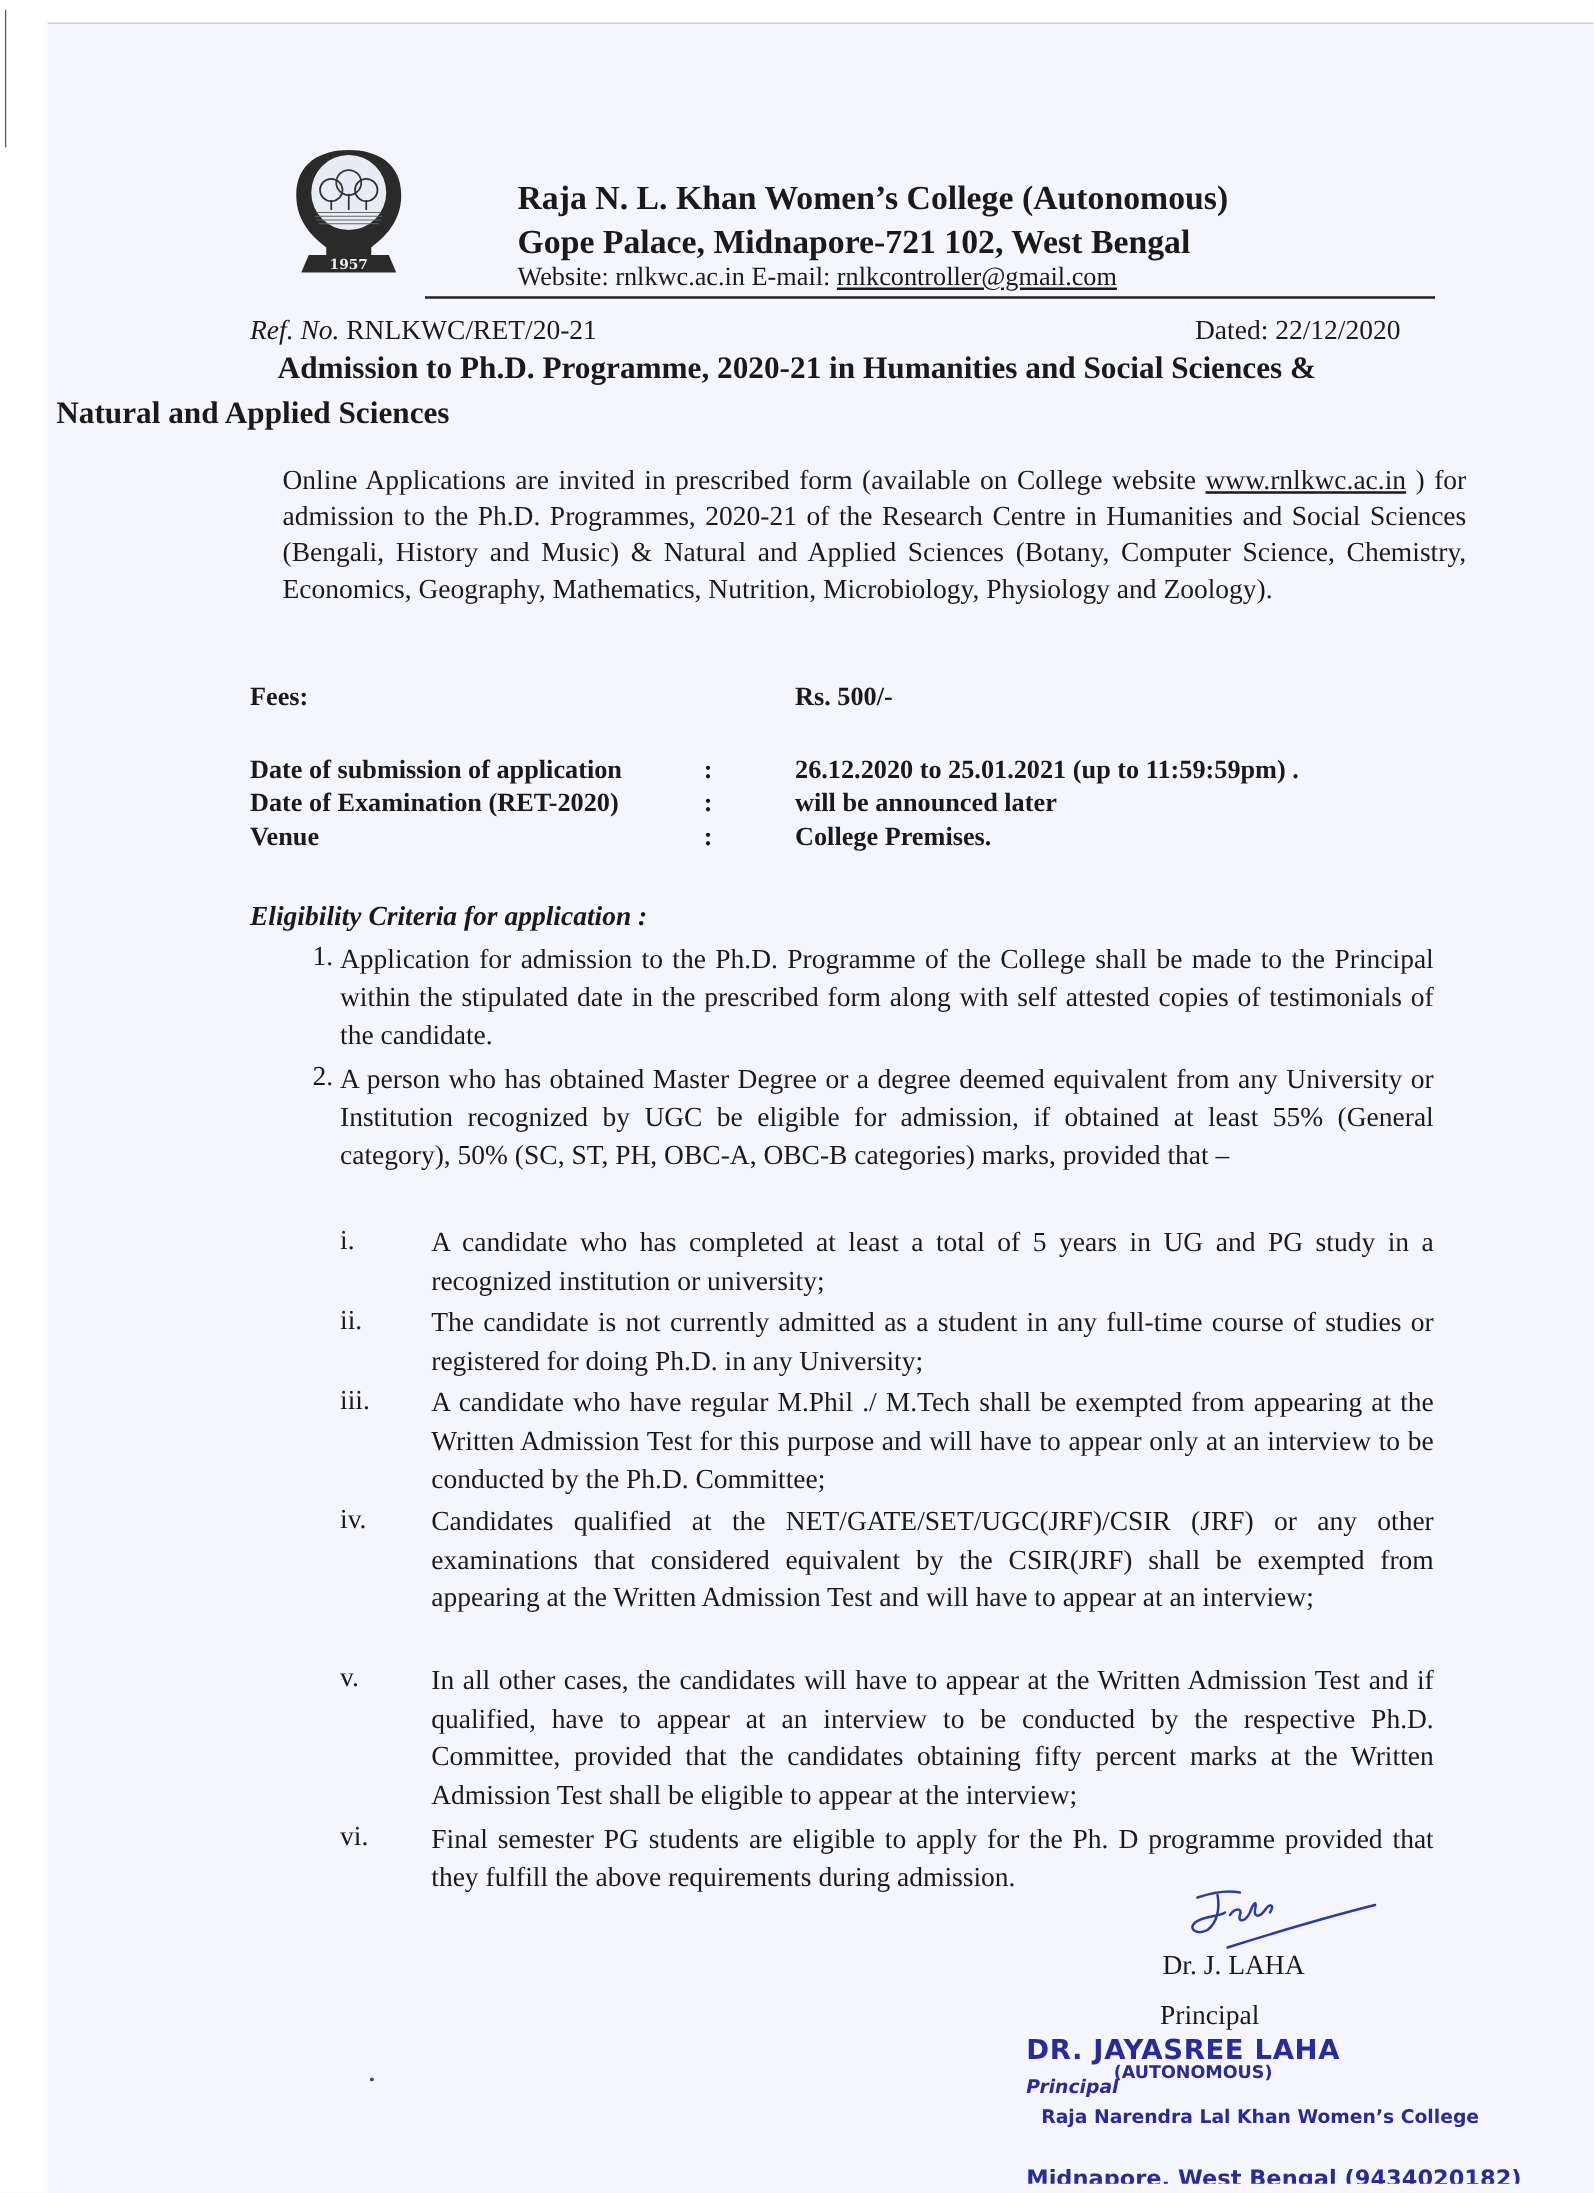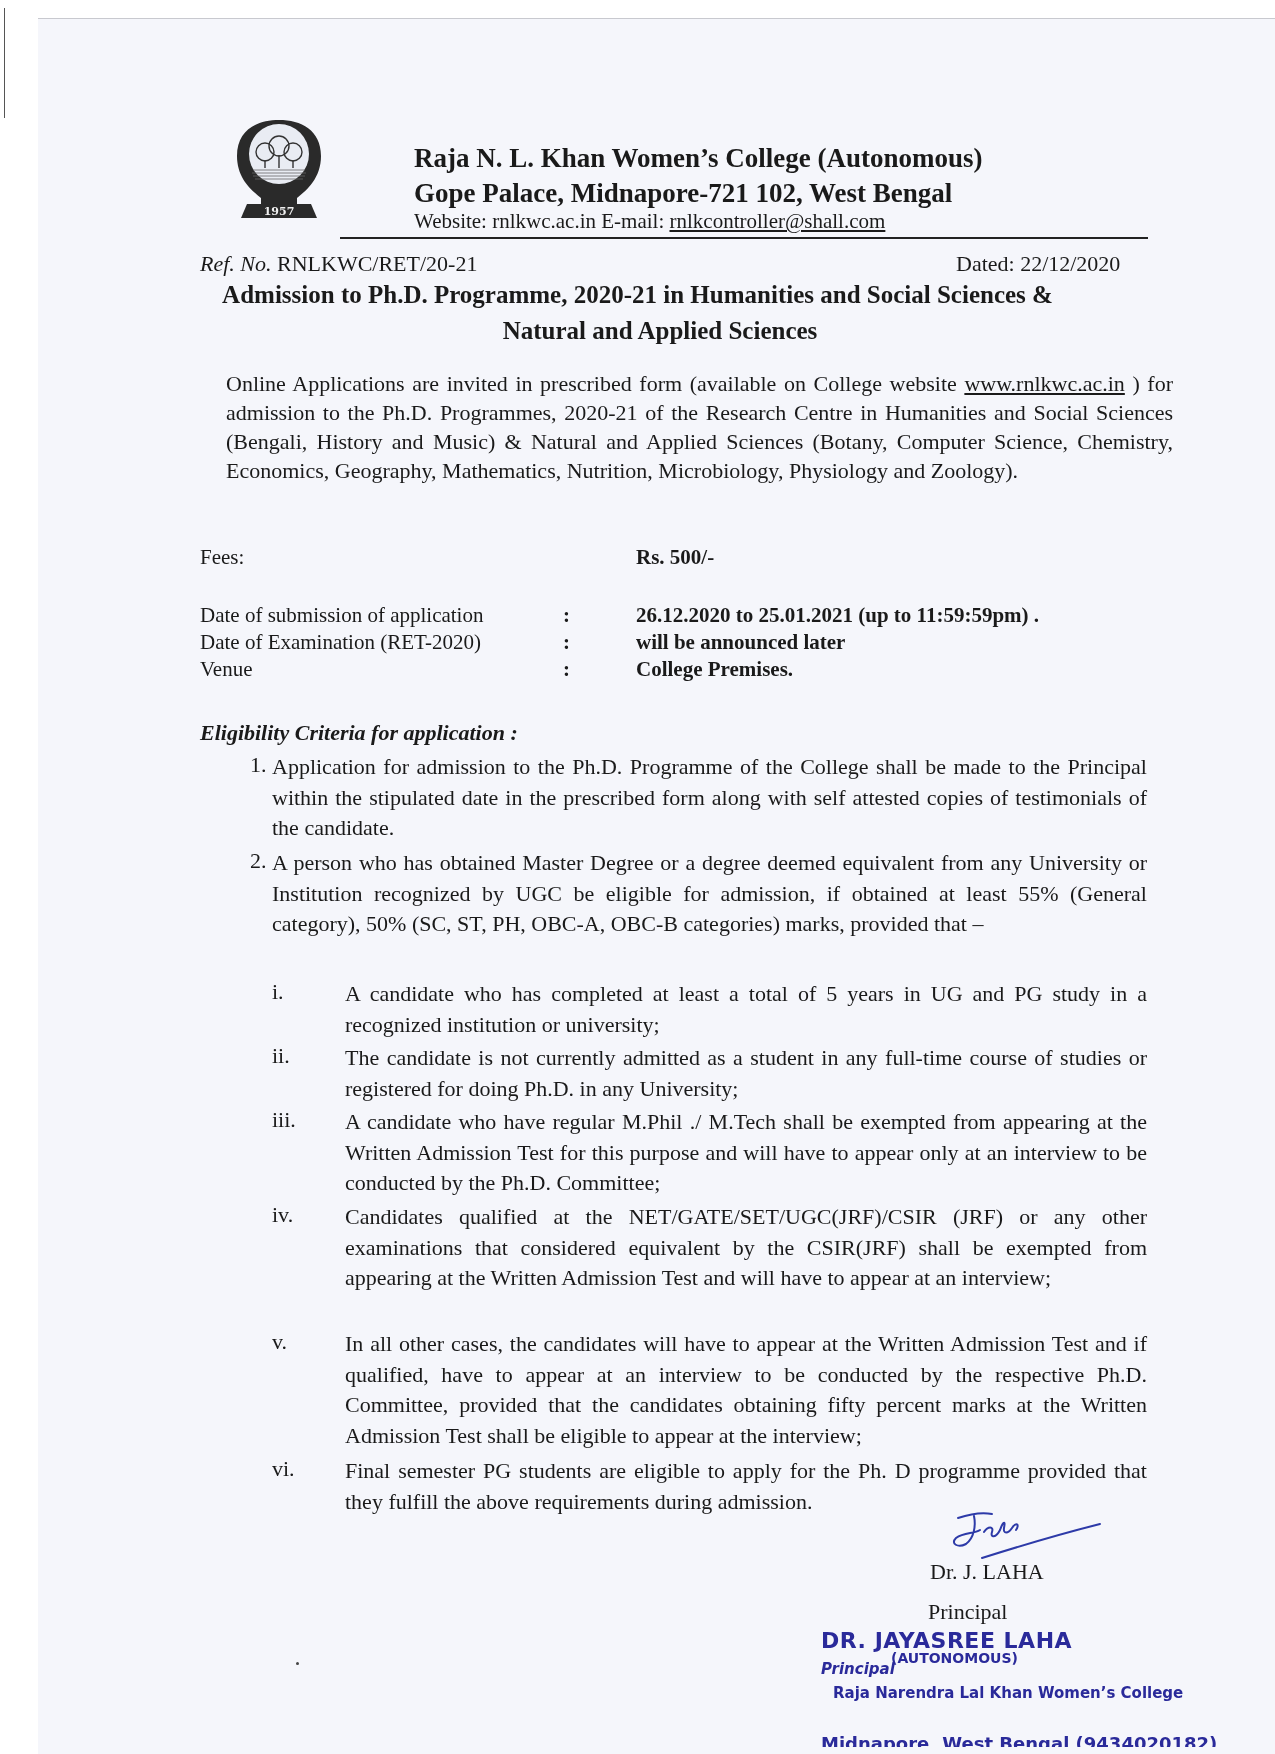--- a/index.html
+++ b/index.html
@@ -21,27 +21,27 @@
   .college-name { left: 414px; top: 143px; font-size: 27px; font-weight: bold; }
   .college-addr { left: 414px; top: 178px; font-size: 27px; font-weight: bold; }
   .college-web { left: 414px; top: 209px; font-size: 21px; }
   .college-web .mail { text-decoration: underline; }
   .header-rule { position: absolute; left: 340px; top: 237px; width: 808px; height: 2px; background: #222; }
   
   .ref { left: 200px; top: 251px; font-size: 22px; }
   .ref i { font-style: italic; }
   .dated { left: 956px; top: 251px; font-size: 22px; }
   .title1 { left: 0; width: 1275px; top: 281px; text-align: center; font-size: 25px; font-weight: bold; box-sizing: border-box; }
-  .title2 { left: 0; width: 1275px; top: 317px; text-align: center; font-size: 25px; font-weight: bold; padding-left: 45px; box-sizing: border-box; }
+  .title2 { left: 0; width: 1275px; top: 317px; font-size: 25px; font-weight: bold; padding-left: 45px; box-sizing: border-box; }
   
   .para { position: absolute; left: 200px; width: 947px; font-size: 22px; line-height: 29px; text-align: justify; }
   .intro { top: 369px; margin-left: 26px; }
   .intro a { color: inherit; text-decoration: underline; }
   
-  .kv-label { left: 200px; font-size: 21px; font-weight: normal; }
+  .kv-label { left: 200px; font-size: 21px; font-weight: bold; }
   .kv-colon { left: 563px; font-size: 21px; font-weight: bold; }
   .kv-value { left: 636px; font-size: 21px; font-weight: bold; }
   
   .elig-head { left: 200px; top: 720px; font-size: 22px; font-weight: bold; font-style: italic; }
   .num { position: absolute; left: 250px; font-size: 22px; }
   .roman { position: absolute; left: 272px; font-size: 22px; }
   .item-text { position: absolute; left: 272px; width: 875px; font-size: 22px; line-height: 30.5px; text-align: justify; }
   .sub-text { position: absolute; left: 345px; width: 802px; font-size: 22px; line-height: 30.5px; text-align: justify; }
   
   .sig-svg { position: absolute; left: 940px; top: 1500px; width: 170px; height: 70px; }
@@ -77,21 +77,21 @@
       <line x1="25" y1="55" x2="79" y2="55"></line>
       <line x1="26" y1="58" x2="78" y2="58"></line>
       <line x1="28" y1="61" x2="76" y2="61"></line>
   </g>
   <path d="M20,86 L84,86 L90,100 L14,100 Z" fill="#2a2a2a"></path>
   <text x="52" y="97" text-anchor="middle" font-family="DejaVu Serif, serif" font-size="11" font-weight="bold" fill="#f0f0f0">1957</text>
 </svg>
 
 <div class="abs college-name">Raja N. L. Khan Women’s College (Autonomous)</div>
 <div class="abs college-addr">Gope Palace, Midnapore-721 102, West Bengal</div>
-<div class="abs college-web"><span>Website: rnlkwc.ac.in E-mail: </span><span class="mail">rnlkcontroller@shall.com</span></div>
+<div class="abs college-web"><span>Website: rnlkwc.ac.in E-mail: </span><span class="mail">rnlkcontroller@gmail.com</span></div>
 <div class="header-rule"></div>
 
 <div class="abs ref"><i>Ref. No.</i><span> RNLKWC/RET/20-21</span></div>
 <div class="abs dated">Dated: 22/12/2020</div>
 
 <div class="abs title1">Admission to Ph.D. Programme, 2020-21 in Humanities and Social Sciences &amp;</div>
 <div class="abs title2">Natural and Applied Sciences</div>
 
 <div class="para intro"><span>Online Applications are invited in prescribed form (available on College website </span><a>www.rnlkwc.ac.in</a><span> ) for admission to the Ph.D. Programmes, 2020-21 of the Research Centre in Humanities and Social Sciences (Bengali, History and Music) &amp;  Natural and Applied Sciences (Botany, Computer Science, Chemistry, Economics, Geography, Mathematics, Nutrition, Microbiology, Physiology and Zoology).</span></div>
 

